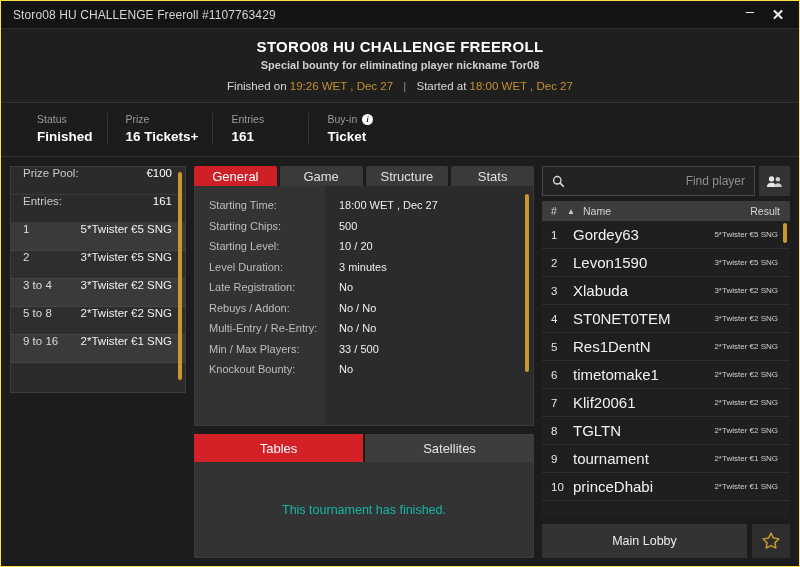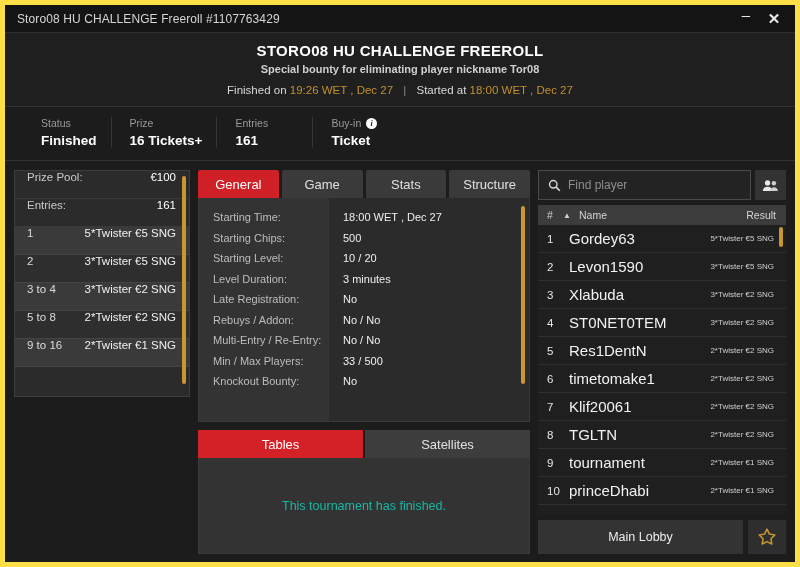--- a/index.html
+++ b/index.html
@@ -5,21 +5,21 @@
   * { box-sizing: border-box; margin: 0; padding: 0; }
   html, body {
     width: 800px; height: 567px;
     background: #141414;
     font-family: "Liberation Sans", sans-serif;
     overflow: hidden;
   }
   .window {
     width: 800px; height: 567px;
     background: #1c1c1c;
-    border: 5px solid #fde047;
+    border: 1px solid #fde047;
     display: flex; flex-direction: column;
     position: relative;
   }
 
   
   .titlebar {
     height: 28px; min-height: 28px;
     background: #141414;
     border-bottom: 1px solid #2e2e2e;
     display: flex; align-items: center;
@@ -114,21 +114,21 @@
   .prow .pk { color: #dcdcdc; }
   .prow .pv { color: #f0f0f0; }
   .vscroll {
     position: absolute; right: 3px; width: 4px;
     background: #c8972f; border-radius: 2px;
   }
 
   
   .tabs { display: flex; gap: 3px; }
   .tab {
-    flex: 1; height: 28px;
+    flex: 1; height: 20px;
     display: flex; align-items: center; justify-content: center;
     background: #3a3a3a; color: #e0e0e0;
     font-size: 13px; cursor: pointer;
     border-top-left-radius: 2px; border-top-right-radius: 2px;
   }
   .tab.active { background: #cf2027; color: #fff; }
 
   
   .infopanel {
     flex: 1; background: #2b2b2b; border: 1px solid #3a3a3a;
@@ -161,21 +161,21 @@
     display: flex; align-items: center; justify-content: center;
     color: #14b8a6; font-size: 12.5px;
     border: 1px solid #3a3a3a; border-top: none;
   }
 
   
   .searchrow { display: flex; gap: 4px; }
   .searchbox {
     flex: 1; height: 30px; background: #232323;
     border: 1px solid #4a4a4a;
-    display: flex; align-items: center; gap: 7px; padding: 0 9px;
+    display: flex; align-items: center; gap: 7px; padding: 0 9px; justify-content: space-between;
   }
   .searchbox .ph { font-size: 12px; color: #8e8e8e; }
   .people-btn {
     width: 31px; height: 30px; background: #333;
     display: flex; align-items: center; justify-content: center;
     cursor: pointer;
   }
   .plist-head {
     display: flex; align-items: center; height: 20px;
     background: #3c3c3c; margin-top: 5px;
@@ -293,22 +293,22 @@
 
         <div class="vscroll" style="top:5px; height:208px;"></div>
       </div>
     </div>
 
     <div class="col-mid">
 
       <div class="tabs">
         <div class="tab active">General</div>
         <div class="tab">Game</div>
+        <div class="tab">Structure</div>
         <div class="tab">Stats</div>
-        <div class="tab">Structure</div>
       </div>
 
       <div class="infopanel">
         <div class="info-labelcol"></div>
         <div class="info-valcol"></div>
         <div class="info-rows">
           <div class="irow">
             <span class="ik">Starting Time:</span>
             <span class="iv">18:00 WET , Dec 27</span>
           </div>

